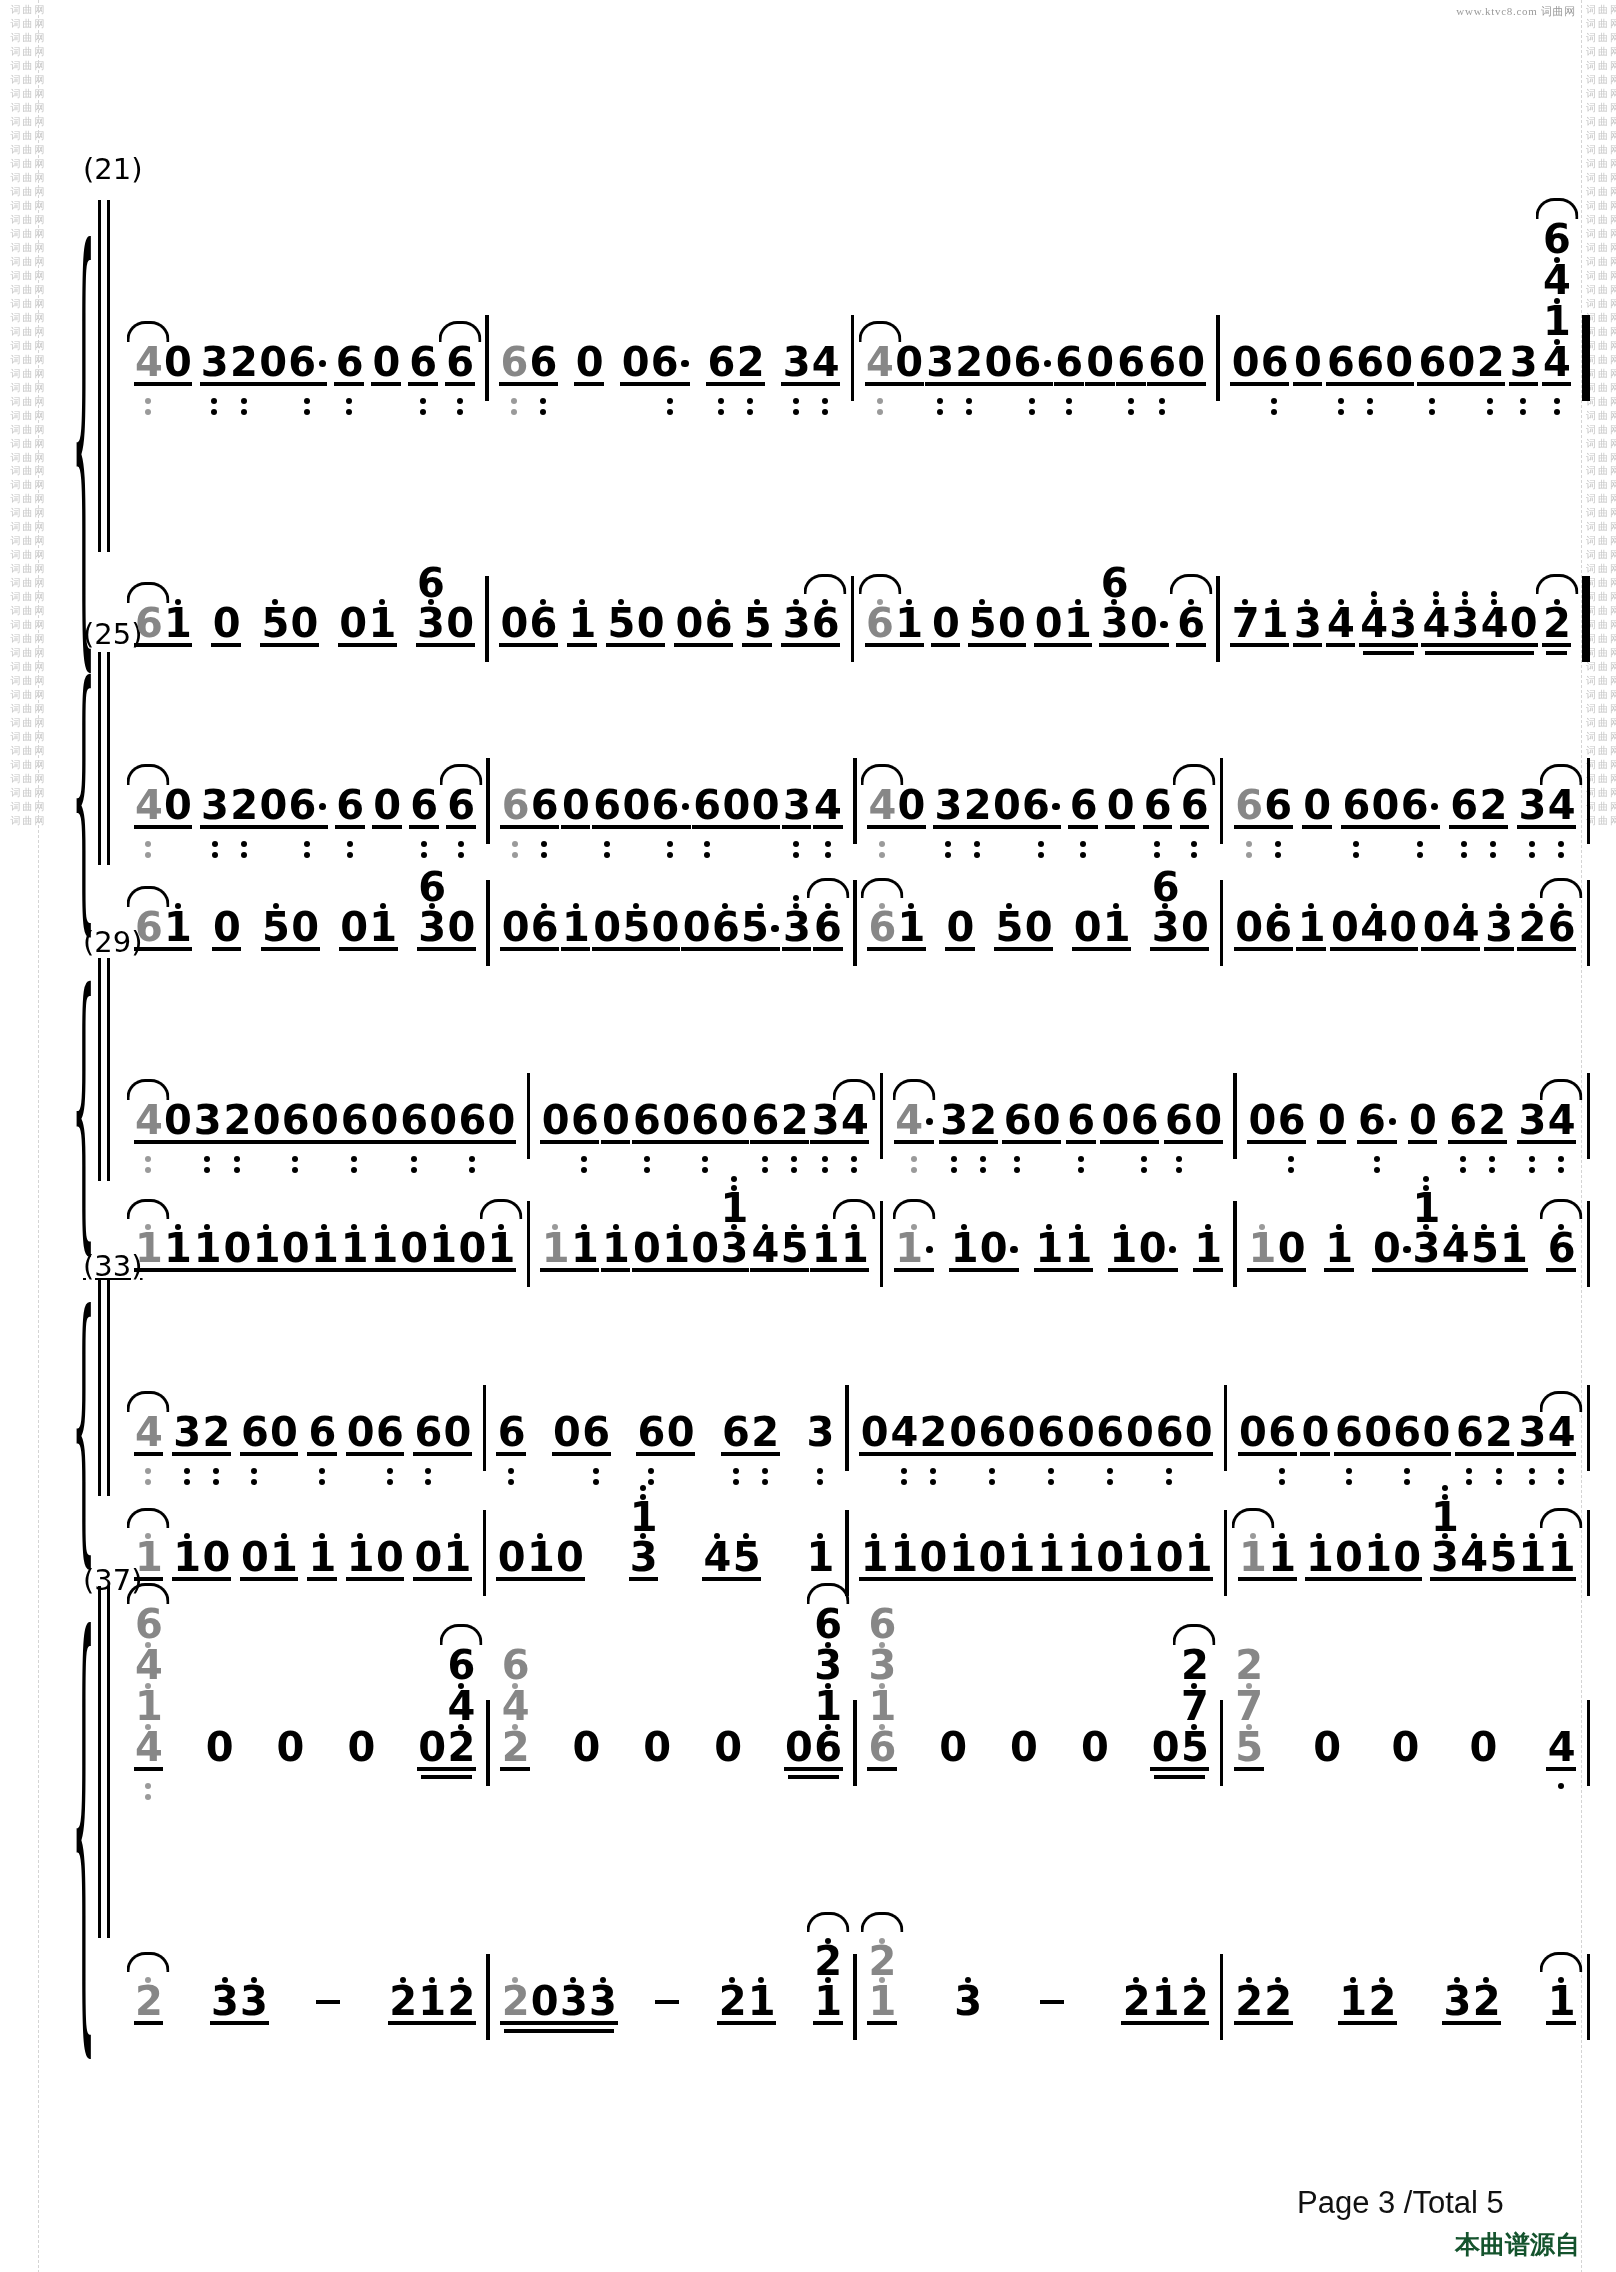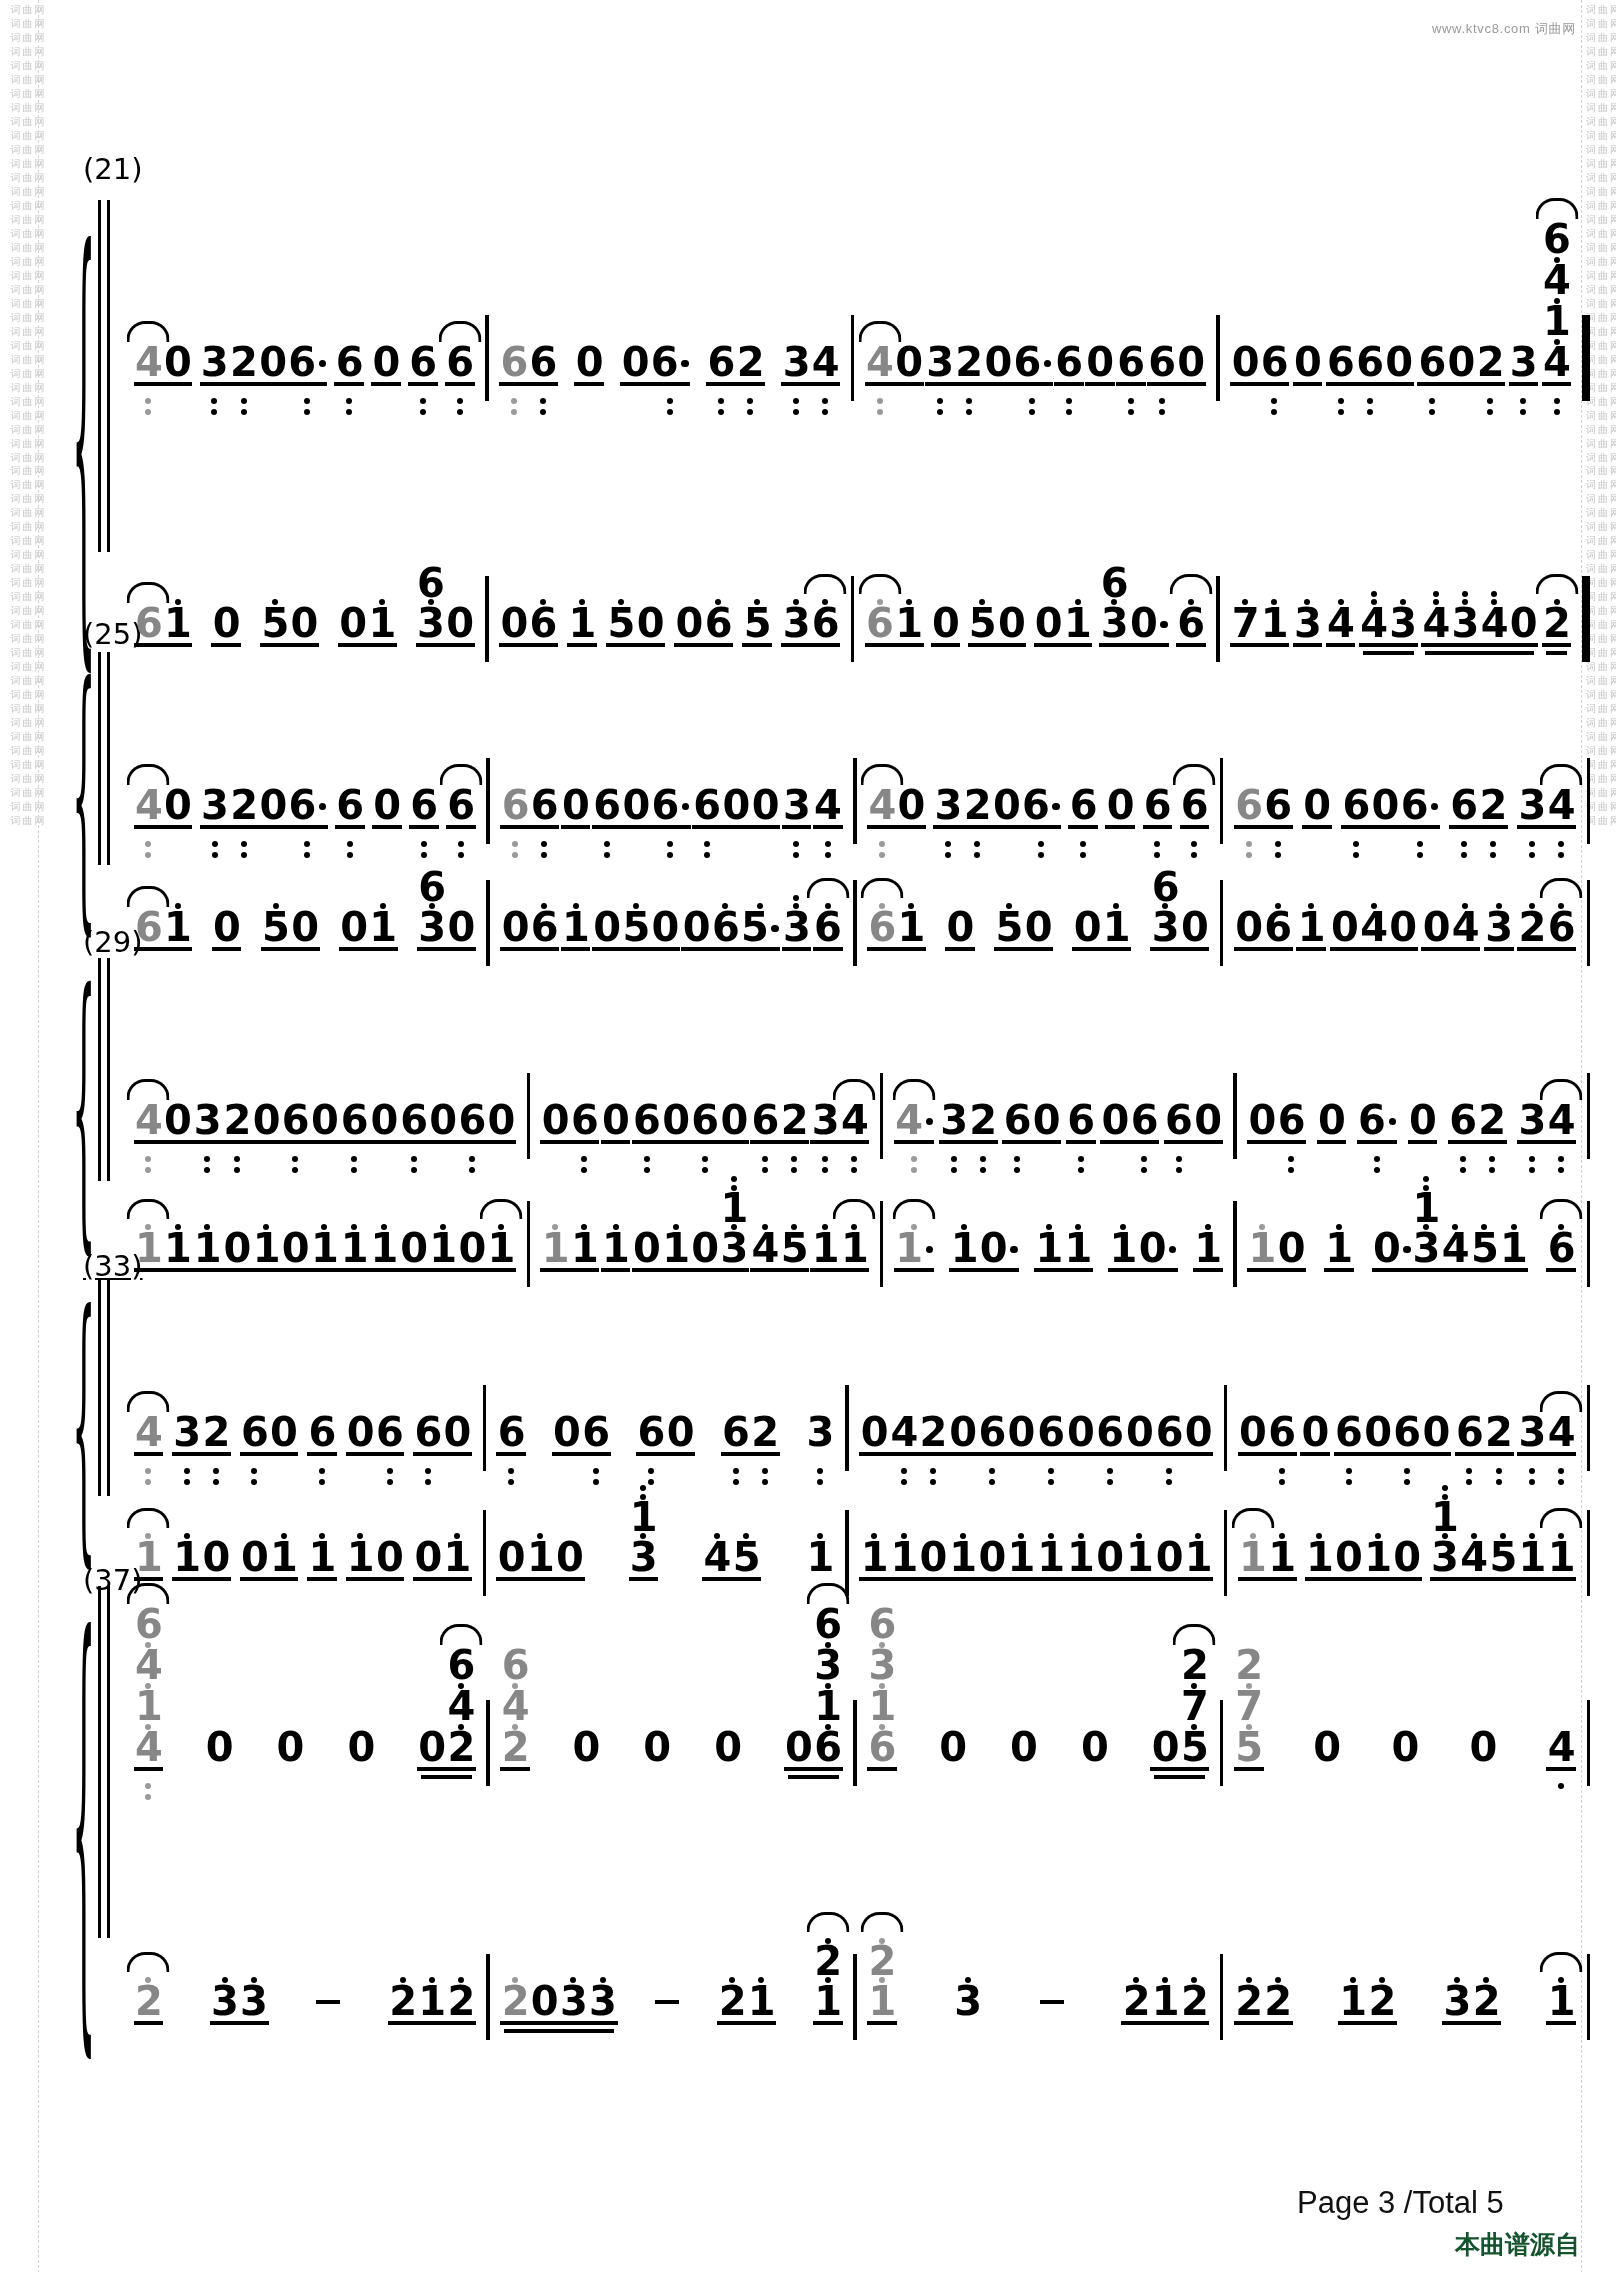--- a/index.html
+++ b/index.html
@@ -7,22 +7,22 @@
         font-family:"DejaVu Sans",sans-serif;}
   
   .side-wm{position:absolute;top:4px;bottom:0;width:27px;display:flex;flex-direction:column;
            color:#c6c6c6;font-size:10px;line-height:11.3px;text-align:center;}
   .side-wm .grp{margin-bottom:2.7px;}
   #wm-left{left:9.3px;}
   #wm-right{right:5.3px;}
   .wm-dash{position:absolute;top:0;bottom:0;width:0;border-left:1.3px dashed #d4d4d4;}
   #dash-left{left:38px;}
   #dash-right{right:35px;}
-  #wm-top{position:absolute;top:20px;right:41px;color:#9a9a9a;font-family:Liberation Sans, sans-serif;
-          font-size:13px;letter-spacing:0.7px;}
+  #wm-top{position:absolute;top:4px;right:41px;color:#9a9a9a;font-family:Liberation Serif, serif;
+          font-size:11px;letter-spacing:0.7px;}
   
   .sys-label{position:absolute;left:83px;font:400 29px "DejaVu Sans",sans-serif;color:#000;}
   .sysline{position:absolute;left:98px;width:6px;border-left:3.3px solid #000;border-right:3.3px solid #000;}
   .brace{position:absolute;left:72px;width:22.6px;color:#000;overflow:visible;}
   .brace span{position:absolute;left:0;top:0;transform-origin:0 0;font-family:"DejaVu Serif",serif;font-weight:400;}
   .staff{position:absolute;left:123px;right:27px;display:flex;align-items:flex-end;}
   .meas{flex:1;display:flex;justify-content:space-between;align-items:flex-end;padding:0 10.6px;}
   .grp{position:relative;display:flex;align-items:flex-end;gap:2px;padding:0 1.3px;}
   .grp.u1::after{content:"";position:absolute;left:0;right:0;bottom:-8px;height:4px;background:#000;}
   .grp.u2::after{content:"";position:absolute;left:0;right:0;bottom:-8px;height:4px;background:#000;}

